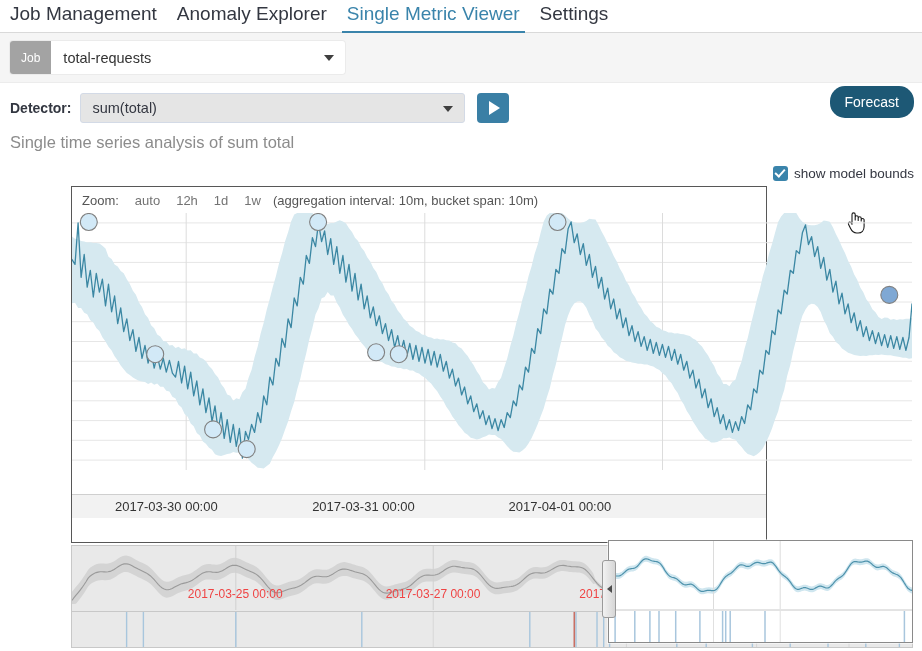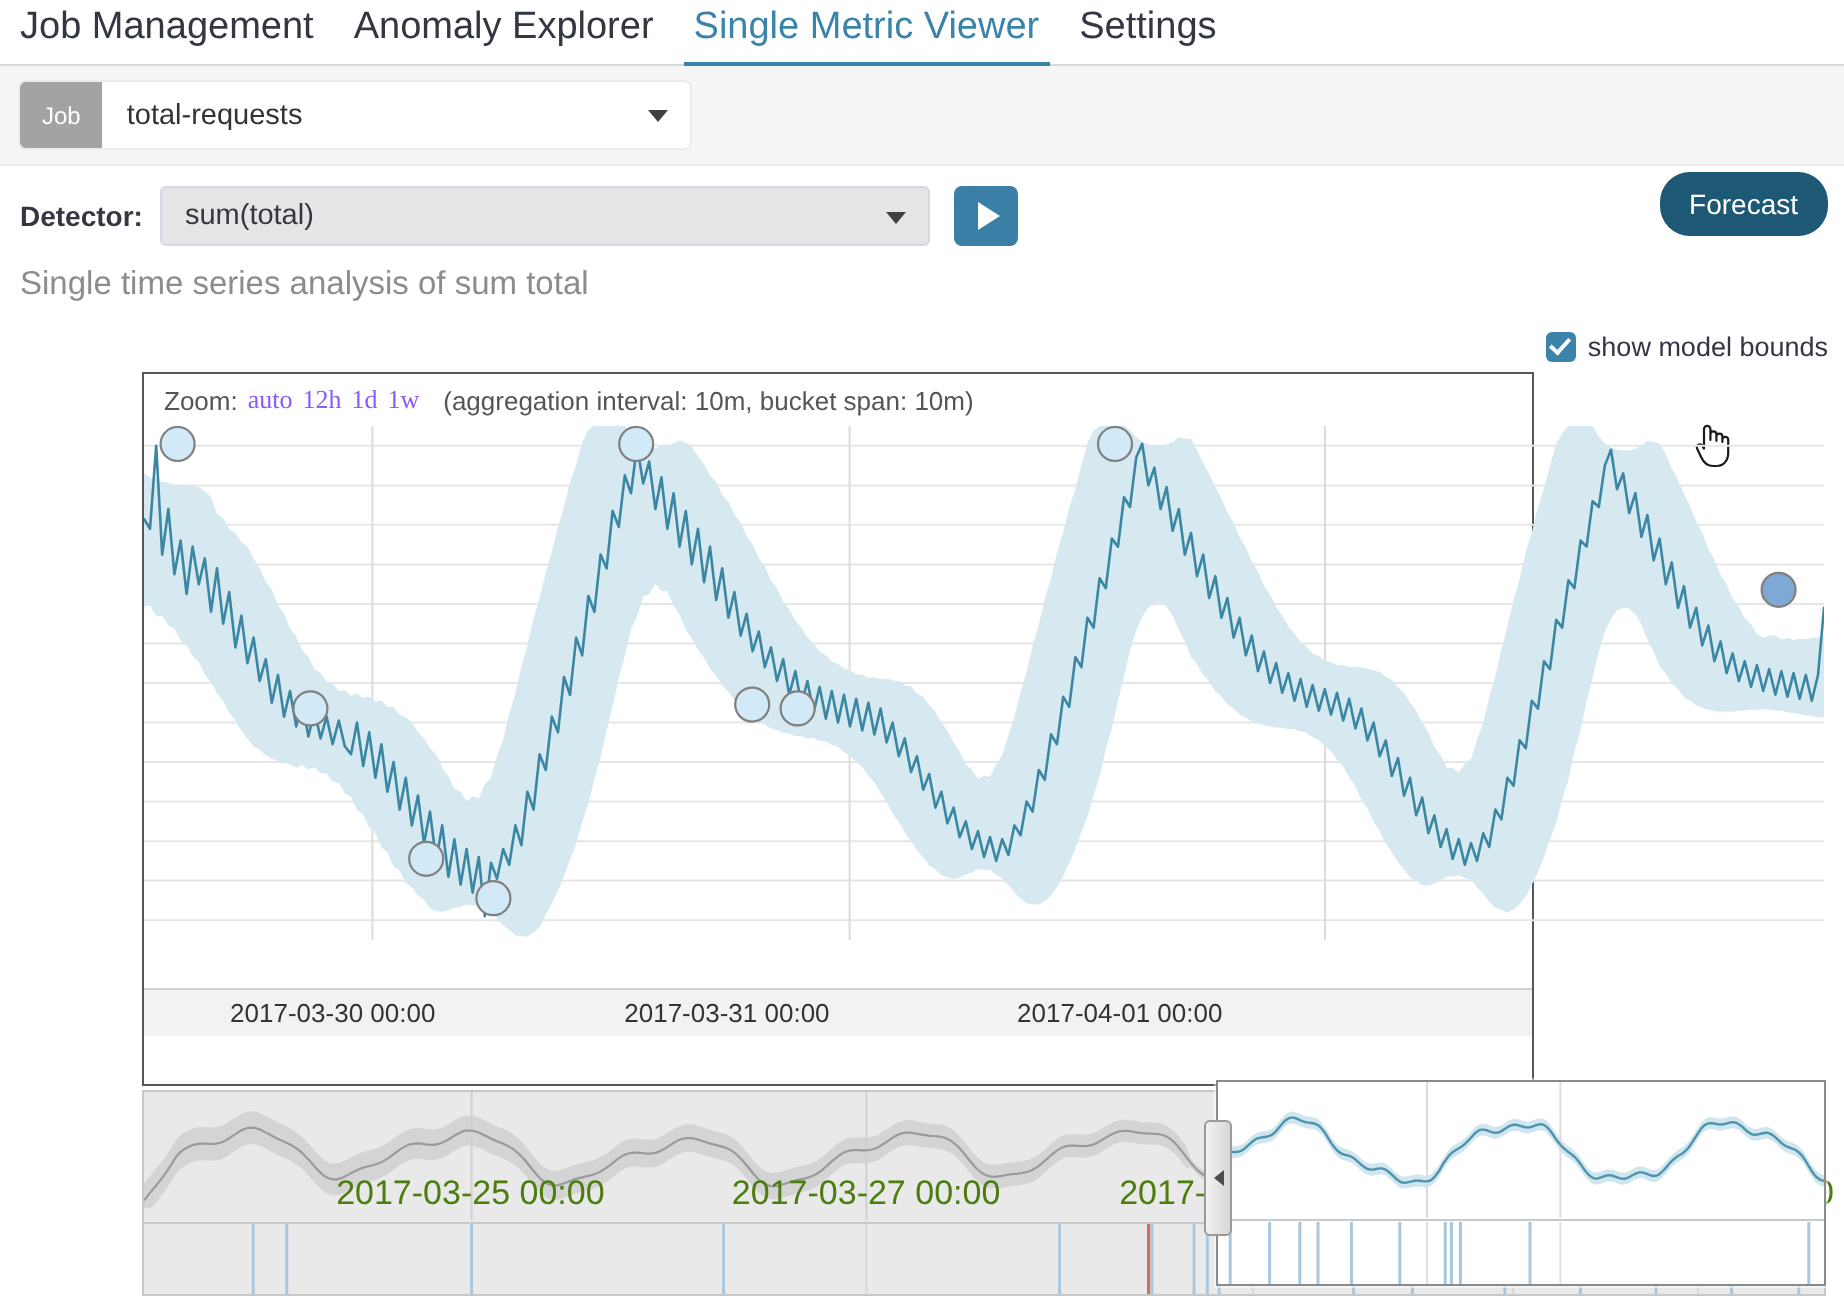--- a/index.html
+++ b/index.html
@@ -179,21 +179,21 @@
   #zoomrow {
     height: 26px;
     font-size: 13px;
     color: #555;
     display:flex; align-items:center;
     padding-left: 10px;
     background: #fff;
     position: relative;
     z-index: 4;
   }
-  #zoomrow .zlink { color: #8b5cf6; margin-left: 5px; cursor:pointer;font-family:Liberation Serif, serif; }
+  #zoomrow .zlink { color: #737373; margin-left: 16px; cursor:pointer; }
   #zoomrow .zagg { color:#555; margin-left: 12px; }
   #plotarea {
     position: absolute;
     left: 0; top: 26px; right: 0;
     height: 305px;
   }
   #xaxis {
     position:absolute;
     left: 0; right: 0; bottom: 0;
     height: 24px;
@@ -223,22 +223,22 @@
     border-bottom: none;
   }
   #navticks {
     position:absolute; left:0; top:66px; width:100%; height: 37px;
     background: #e9e9e9;
     border: 1px solid #c8c8c8;
   }
   .navlabel {
     position:absolute;
     top: 42px;
-    font-size: 17px;
-    color: #4d7c0f;
+    font-size: 12px;
+    color: #ef4444;
     transform: translateX(-50%);
     white-space: nowrap;
     z-index: 3;
   }
   
   #selwin {
     position:absolute;
     left: 537px; top: -5px;
     width: 305px; height: 103px;
     border: 1px solid #8a8a8a;

